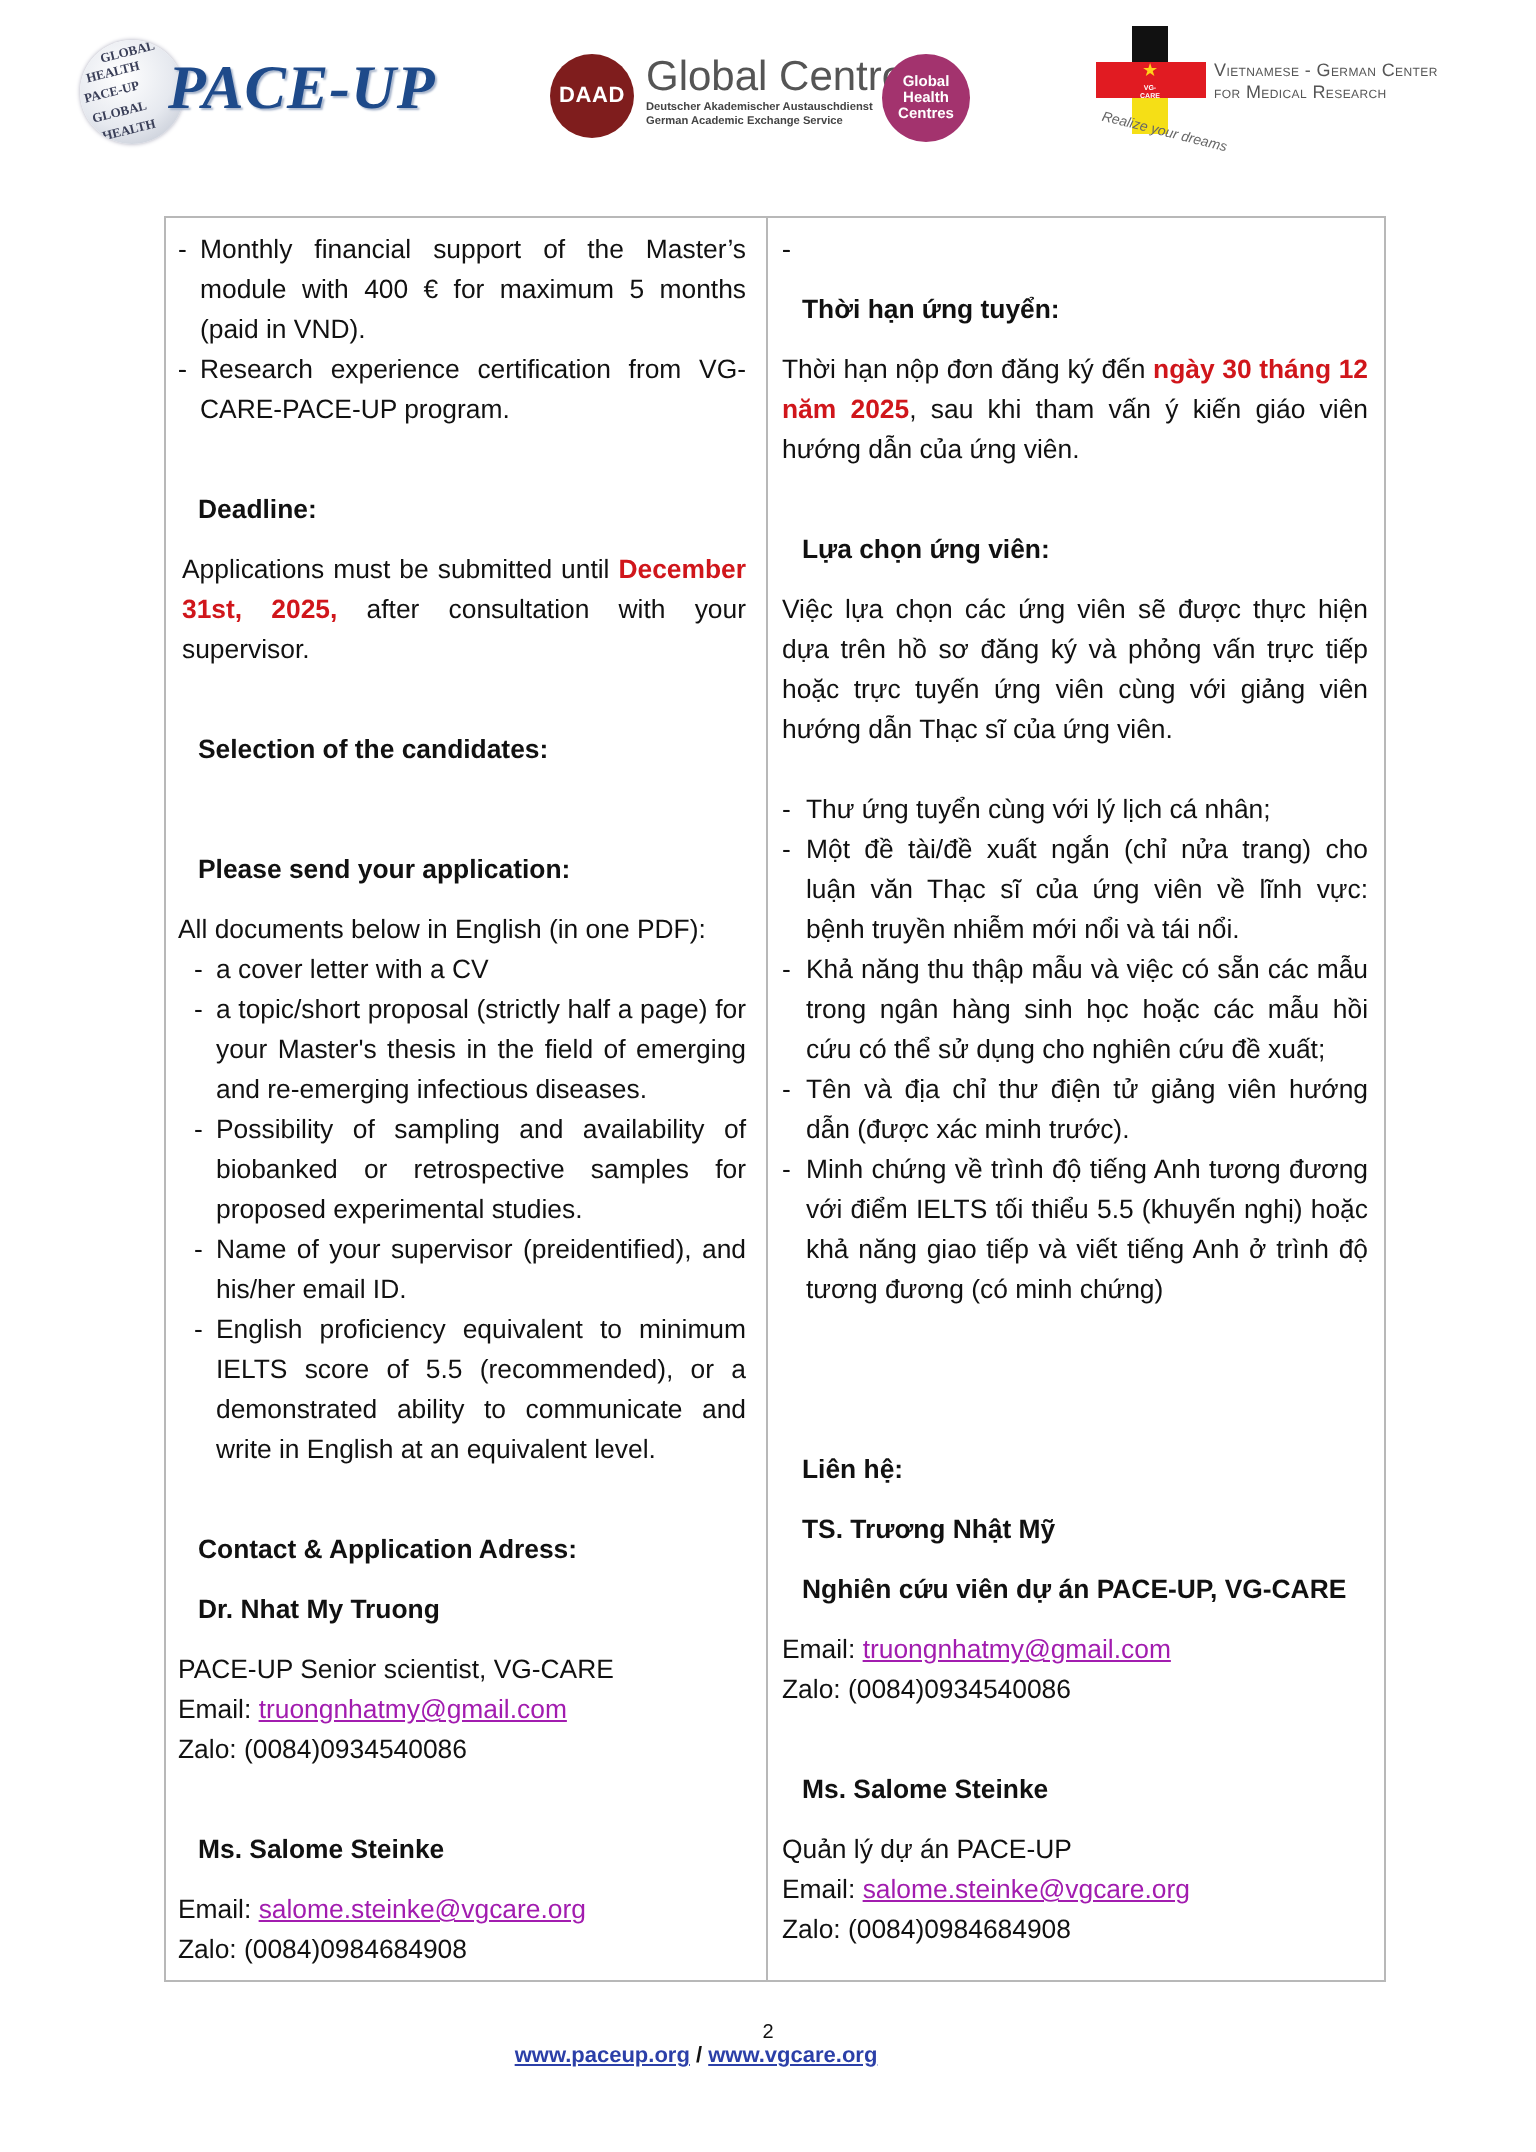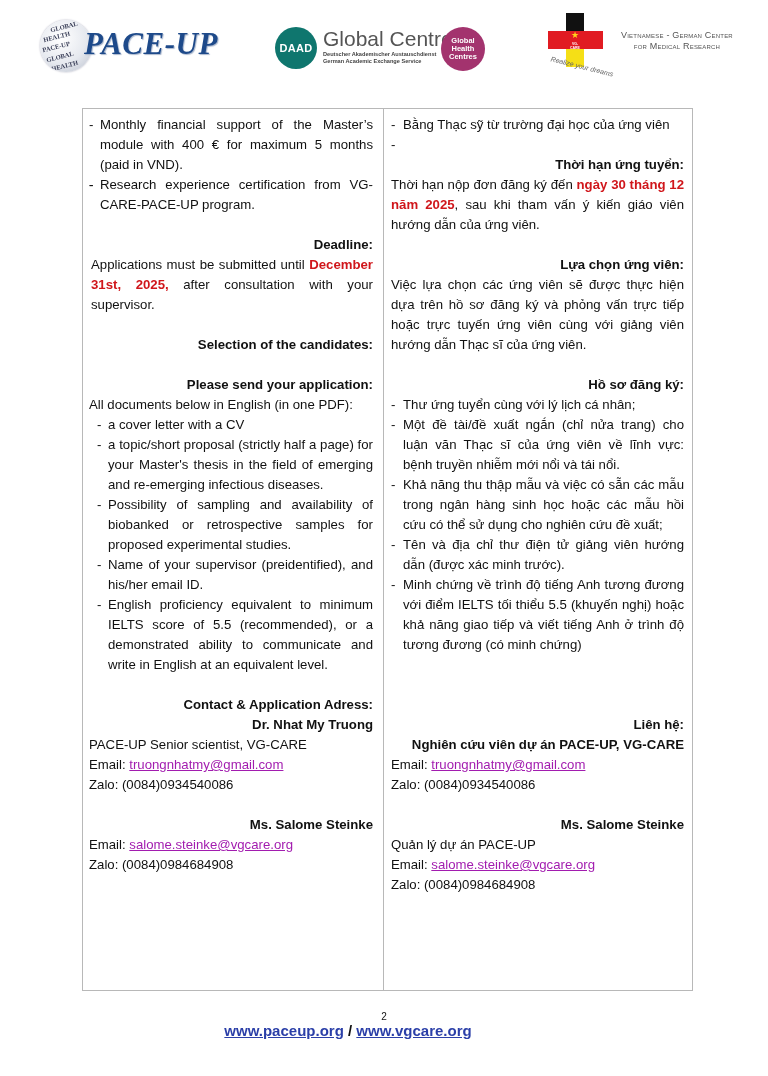--- a/index.html
+++ b/index.html
@@ -13,66 +13,66 @@
                 background:radial-gradient(circle at 40% 35%, #ffffff 0%, #e6e9ef 55%, #b9bfcc 100%);
                 box-shadow:0 0 2px #aab; overflow:hidden; }
   .pace-globe span { position:absolute; font-family:"Liberation Serif", serif; font-size:6.5px;
                      font-weight:bold; color:#3a3f58; white-space:nowrap; transform:rotate(-14deg); }
   .pace-word { position:absolute; left:44px; top:10px; font-family:"Liberation Serif", serif;
                font-style:italic; font-weight:bold; font-size:31px; color:#1e4a8a;
                text-shadow:1px 1px 1px #a9b6cc; letter-spacing:0.5px; }
 
   .daad { position:absolute; left:275px; top:27px; width:160px; height:45px; }
   .daad-circle { position:absolute; left:0; top:0; width:42px; height:42px; border-radius:50%;
-                 background:#0f766e; color:#fff; font-size:11px; font-weight:bold;
+                 background:#7f1d1d; color:#fff; font-size:11px; font-weight:bold;
                  display:flex; align-items:center; justify-content:center; letter-spacing:0.3px; }
   .daad-title { position:absolute; left:48px; top:0px; font-size:21px; color:#555; white-space:nowrap; }
   .daad-sub { position:absolute; left:48px; top:24px; font-size:5.6px; color:#444; line-height:7px; white-space:nowrap; font-weight:bold; }
   .ghc-circle { position:absolute; left:441px; top:27px; width:44px; height:44px; border-radius:50%;
                 background:#a3336e; color:#fff; font-size:7.5px; font-weight:bold; line-height:8px;
                 display:flex; align-items:center; justify-content:center; text-align:center; }
 
   .vgcare { position:absolute; left:548px; top:13px; width:200px; height:65px; }
   .vg-cross { position:absolute; left:0; top:0; width:55px; height:55px; }
   .vg-cross .b { position:absolute; left:18px; top:0; width:18px; height:18px; background:#111; }
   .vg-cross .r { position:absolute; left:0; top:18px; width:55px; height:18px; background:#e11b22; }
   .vg-cross .y { position:absolute; left:18px; top:36px; width:18px; height:18px; background:#f5df16; }
   .vg-cross .star { position:absolute; left:20px; top:17px; width:14px; font-size:9px; color:#ffd21a; text-align:center; }
   .vg-cross .tag { position:absolute; left:19px; top:29px; width:16px; font-size:3.5px; color:#fff; text-align:center; font-weight:bold; }
   .vg-slogan { position:absolute; left:2px; top:50px; font-size:7px; font-style:italic; color:#666; transform:rotate(14deg); white-space:nowrap; }
-  .vg-name { position:absolute; left:73px; top:17px; font-size:9px; color:#555; line-height:11px;
-             font-variant:small-caps; letter-spacing:0.2px; text-align:center; white-space:nowrap; }
+  .vg-name { position:absolute; left:59px; top:17px; font-size:9px; color:#555; line-height:11px;
+             font-variant:small-caps; letter-spacing:0.2px; white-space:nowrap; }
 
   
   .table { position:absolute; left:82px; top:108px; width:611px; height:883px;
            border:1.5px solid #b8b8b8; box-sizing:border-box; }
   .col { position:absolute; top:0; bottom:0; box-sizing:border-box; padding-top:6px;
          font-size:13.2px; line-height:20px; color:#111; }
   .col-en { left:0; width:301px; border-right:1.5px solid #b8b8b8; padding-left:6px; padding-right:10px; }
   .col-vi { left:301px; right:0; padding-left:7px; padding-right:8px; }
 
   .p { margin:0; text-align:justify; }
   .gap { height:20px; }
-  .h { font-weight:bold; margin:0;text-align:right; }
+  .h { font-weight:bold; margin:10px; }
   .red { color:#d0161b; font-weight:bold; }
   .link { color:#a21caf; text-decoration:underline; }
   .li { position:relative; margin:0; padding-left:14px; text-align:justify; }
   .li .dash { position:absolute; left:3px; top:0; }
   .li.ind { padding-left:19px; }
   .li.ind .dash { left:8px; }
   .col-en .li { padding-left:11px; }
   .col-en .li .dash { left:0; }
   .col-en .li.ind { padding-left:19px; }
   .col-en .li.ind .dash { left:8px; }
   .col-vi .li { padding-left:12px; }
   .col-vi .li .dash { left:0; }
 
   
   .page-num { position:absolute; left:0; width:768px; top:1011px; text-align:center; font-size:10px; color:#111; }
-  .footer-links { position:absolute; left:0; width:696px; top:1022px; text-align:center; font-size:15px; font-weight:bold; color:#111; }
+  .footer-links { position:absolute; left:0; width:696px; top:1022px; text-align:center; font-size:11px; font-weight:bold; color:#111; }
   .footer-links a { color:#2b3fa8; text-decoration:underline; }
 </style>
 </head>
 <body>
 
 <div class="header">
   <div class="pace-logo">
     <div class="pace-globe">
       <span style="left:10px;top:3px;">GLOBAL</span>
       <span style="left:3px;top:13px;">HEALTH</span>
@@ -156,49 +156,49 @@
     <div class="gap"></div>
     <div>
       <p class="h">Ms. Salome Steinke</p>
       <p class="p"><span>Email: </span><a class="link">salome.steinke@vgcare.org</a></p>
       <p class="p">Zalo: (0084)0984684908</p>
     </div>
   </div>
 
   <div class="col col-vi">
     <div>
-      <p class="li"><span class="dash">-</span><span>Bằng Thạc sỹ từ trường đại học của ứng viên</span></p>
+      <p class="li"><span class="dash">-</span></p>
       <p class="li"><span class="dash">-</span></p>
     </div>
     <div class="gap"></div>
 
     <p class="h">Thời hạn ứng tuyển:</p>
     <p class="p">
       <span>Thời hạn nộp đơn đăng ký đến </span><span class="red">ngày 30 tháng 12 năm 2025</span><span>, sau khi tham vấn ý kiến giáo viên hướng dẫn của ứng viên.</span>
     </p>
     <div class="gap"></div>
 
     <p class="h">Lựa chọn ứng viên:</p>
     <p class="p">Việc lựa chọn các ứng viên sẽ được thực hiện dựa trên hồ sơ đăng ký và phỏng vấn trực tiếp hoặc trực tuyến ứng viên cùng với giảng viên hướng dẫn Thạc sĩ của ứng viên.</p>
     <div class="gap"></div>
 
-    <p class="h">Hồ sơ đăng ký:</p>
     <div>
       <p class="li"><span class="dash">-</span><span>Thư ứng tuyển cùng với lý lịch cá nhân;</span></p>
       <p class="li"><span class="dash">-</span><span>Một đề tài/đề xuất ngắn (chỉ nửa trang) cho luận văn Thạc sĩ của ứng viên về lĩnh vực: bệnh truyền nhiễm mới nổi và tái nổi.</span></p>
       <p class="li"><span class="dash">-</span><span>Khả năng thu thập mẫu và việc có sẵn các mẫu trong ngân hàng sinh học hoặc các mẫu hồi cứu có thể sử dụng cho nghiên cứu đề xuất;</span></p>
       <p class="li"><span class="dash">-</span><span>Tên và địa chỉ thư điện tử giảng viên hướng dẫn (được xác minh trước).</span></p>
       <p class="li"><span class="dash">-</span><span>Minh chứng về trình độ tiếng Anh tương đương với điểm IELTS tối thiểu 5.5 (khuyến nghị) hoặc khả năng giao tiếp và viết tiếng Anh ở trình độ tương đương (có minh chứng)</span></p>
     </div>
     <div class="gap"></div>
     <div class="gap"></div>
     <div class="gap"></div>
 
     <p class="h">Liên hệ:</p>
     <div>
+      <p class="h">TS. Trương Nhật Mỹ</p>
       <p class="h">Nghiên cứu viên dự án PACE-UP, VG-CARE</p>
       <p class="p"><span>Email: </span><a class="link">truongnhatmy@gmail.com</a></p>
       <p class="p">Zalo: (0084)0934540086</p>
     </div>
     <div class="gap"></div>
     <div>
       <p class="h">Ms. Salome Steinke</p>
       <p class="p">Quản lý dự án PACE-UP</p>
       <p class="p"><span>Email: </span><a class="link">salome.steinke@vgcare.org</a></p>
       <p class="p">Zalo: (0084)0984684908</p>

